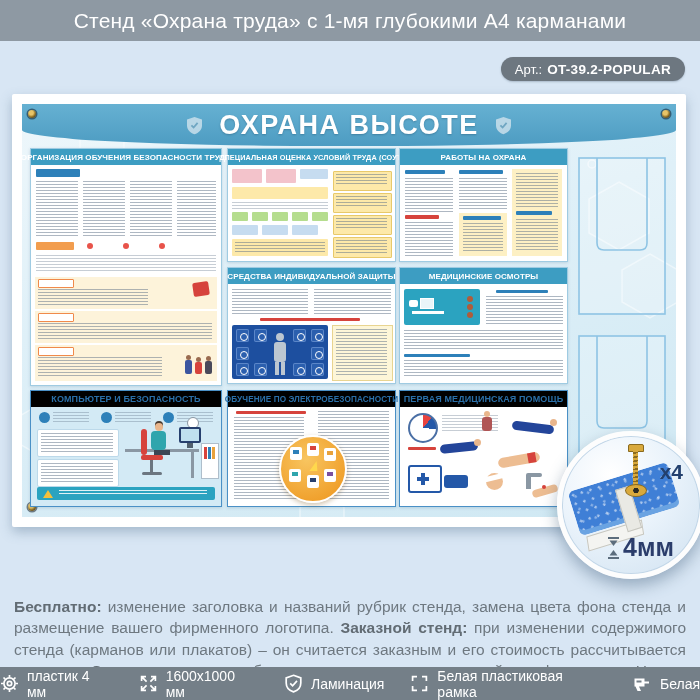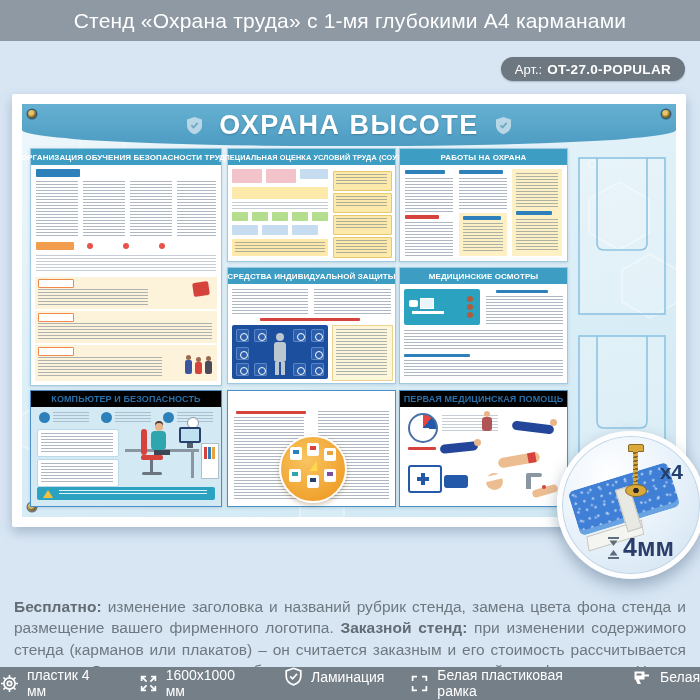--- a/index.html
+++ b/index.html
@@ -46,36 +46,36 @@
                  border:5px solid #fdfdfd;box-shadow:0 7px 16px rgba(50,80,110,.4),inset 0 0 0 1px #c2d6e7;
                  overflow:hidden;}
   .x4{right:17px;top:24px;font-size:21px;font-weight:bold;color:#23406e;}
   .mm4{left:46px;bottom:12px;font-size:25px;font-weight:bold;color:#2b3d6b;display:flex;align-items:center;gap:4px;}
   
   .descr{left:14px;top:580px;width:672px;font-size:15.5px;line-height:21.5px;color:#6e7880;
          text-align:justify;}
   .descr b{color:#626c74;}
   
   .footer{left:0;top:667px;width:700px;height:33px;background:#747f88;
-          display:flex;align-items:flex-start;justify-content:center;gap:26px;}
+          display:flex;align-items:center;justify-content:center;gap:26px;}
   .f-item{display:flex;align-items:center;gap:8px;color:#fff;font-size:14px;}
   .f-item svg{display:block;}
 </style>
 </head>
 <body>
 
 <div class="canvas">
 
   <div class="abs title-bar">
     <span>Стенд «Охрана труда» с 1-мя глубокими А4 карманами</span>
   </div>
 
   <div class="abs art-badge">
     <span>Арт.:</span>
-    <b>OT-27.0-POPULAR</b>
+    <b>OT-39.2-POPULAR</b>
   </div>
 
   <div class="abs stand">
     <div class="abs stand-inner">
 
       <svg class="abs" style="left:0;top:0" width="654" height="413">
         <g fill="rgba(255,255,255,0.10)" stroke="rgba(255,255,255,0.45)" stroke-width="1.5">
           <polygon points="597,78 627,95 627,129 597,146 567,129 567,95"></polygon>
           <polygon points="628,150 656,166 656,198 628,214 600,198 600,166"></polygon>
           <polygon points="80,18 102,31 102,57 80,70 58,57 58,31"></polygon>
@@ -288,20 +288,21 @@
             <div class="abs" style="left:10px;top:3px;width:3px;height:12px;background:#e8a23c"></div>
           </div>
         </div>
         <div class="abs" style="left:6px;top:96px;width:178px;height:13px;background:#2ba3c0;border-radius:2px">
           <div class="abs" style="left:6px;top:3px;width:0;height:0;border-left:5px solid transparent;border-right:5px solid transparent;border-bottom:8px solid #f5c03c"></div>
           <i class="abs" style="left:22px;top:3px;width:148px;height:7px;background:repeating-linear-gradient(180deg,rgba(255,255,255,.85) 0 1px,transparent 1px 3.5px)"></i>
         </div>
       </div>
 
       <div class="abs panel b-style" style="left:205px;top:286px;width:167px;height:115px">
+        <div class="panel-h" style="font-size:8.2px">ОБУЧЕНИЕ ПО ЭЛЕКТРОБЕЗОПАСНОСТИ</div>
         <div class="abs chip" style="left:8px;top:20px;width:70px;height:3px;background:#d6433c"></div>
         <i class="abs tl" style="left:6px;top:26px;width:70px;height:82px"></i>
         <i class="abs tl" style="left:90px;top:20px;width:71px;height:88px"></i>
         <div class="abs" style="left:51px;top:44px;width:64px;height:64px;border-radius:50%;background:radial-gradient(circle at 40% 35%,#f8c560 0%,#f0a02c 75%);border:2px solid #fff;box-shadow:0 2px 5px rgba(120,80,20,.35)">
           <div class="abs" style="left:9px;top:10px;width:12px;height:13px;background:#fff;border-radius:2px">
               <div class="abs" style="left:3px;top:3px;width:6px;height:4px;background:#2d80b9"></div>
             </div>
           <div class="abs" style="left:26px;top:6px;width:12px;height:13px;background:#fff;border-radius:2px">
               <div class="abs" style="left:3px;top:3px;width:6px;height:4px;background:#d6433c"></div>
             </div>

